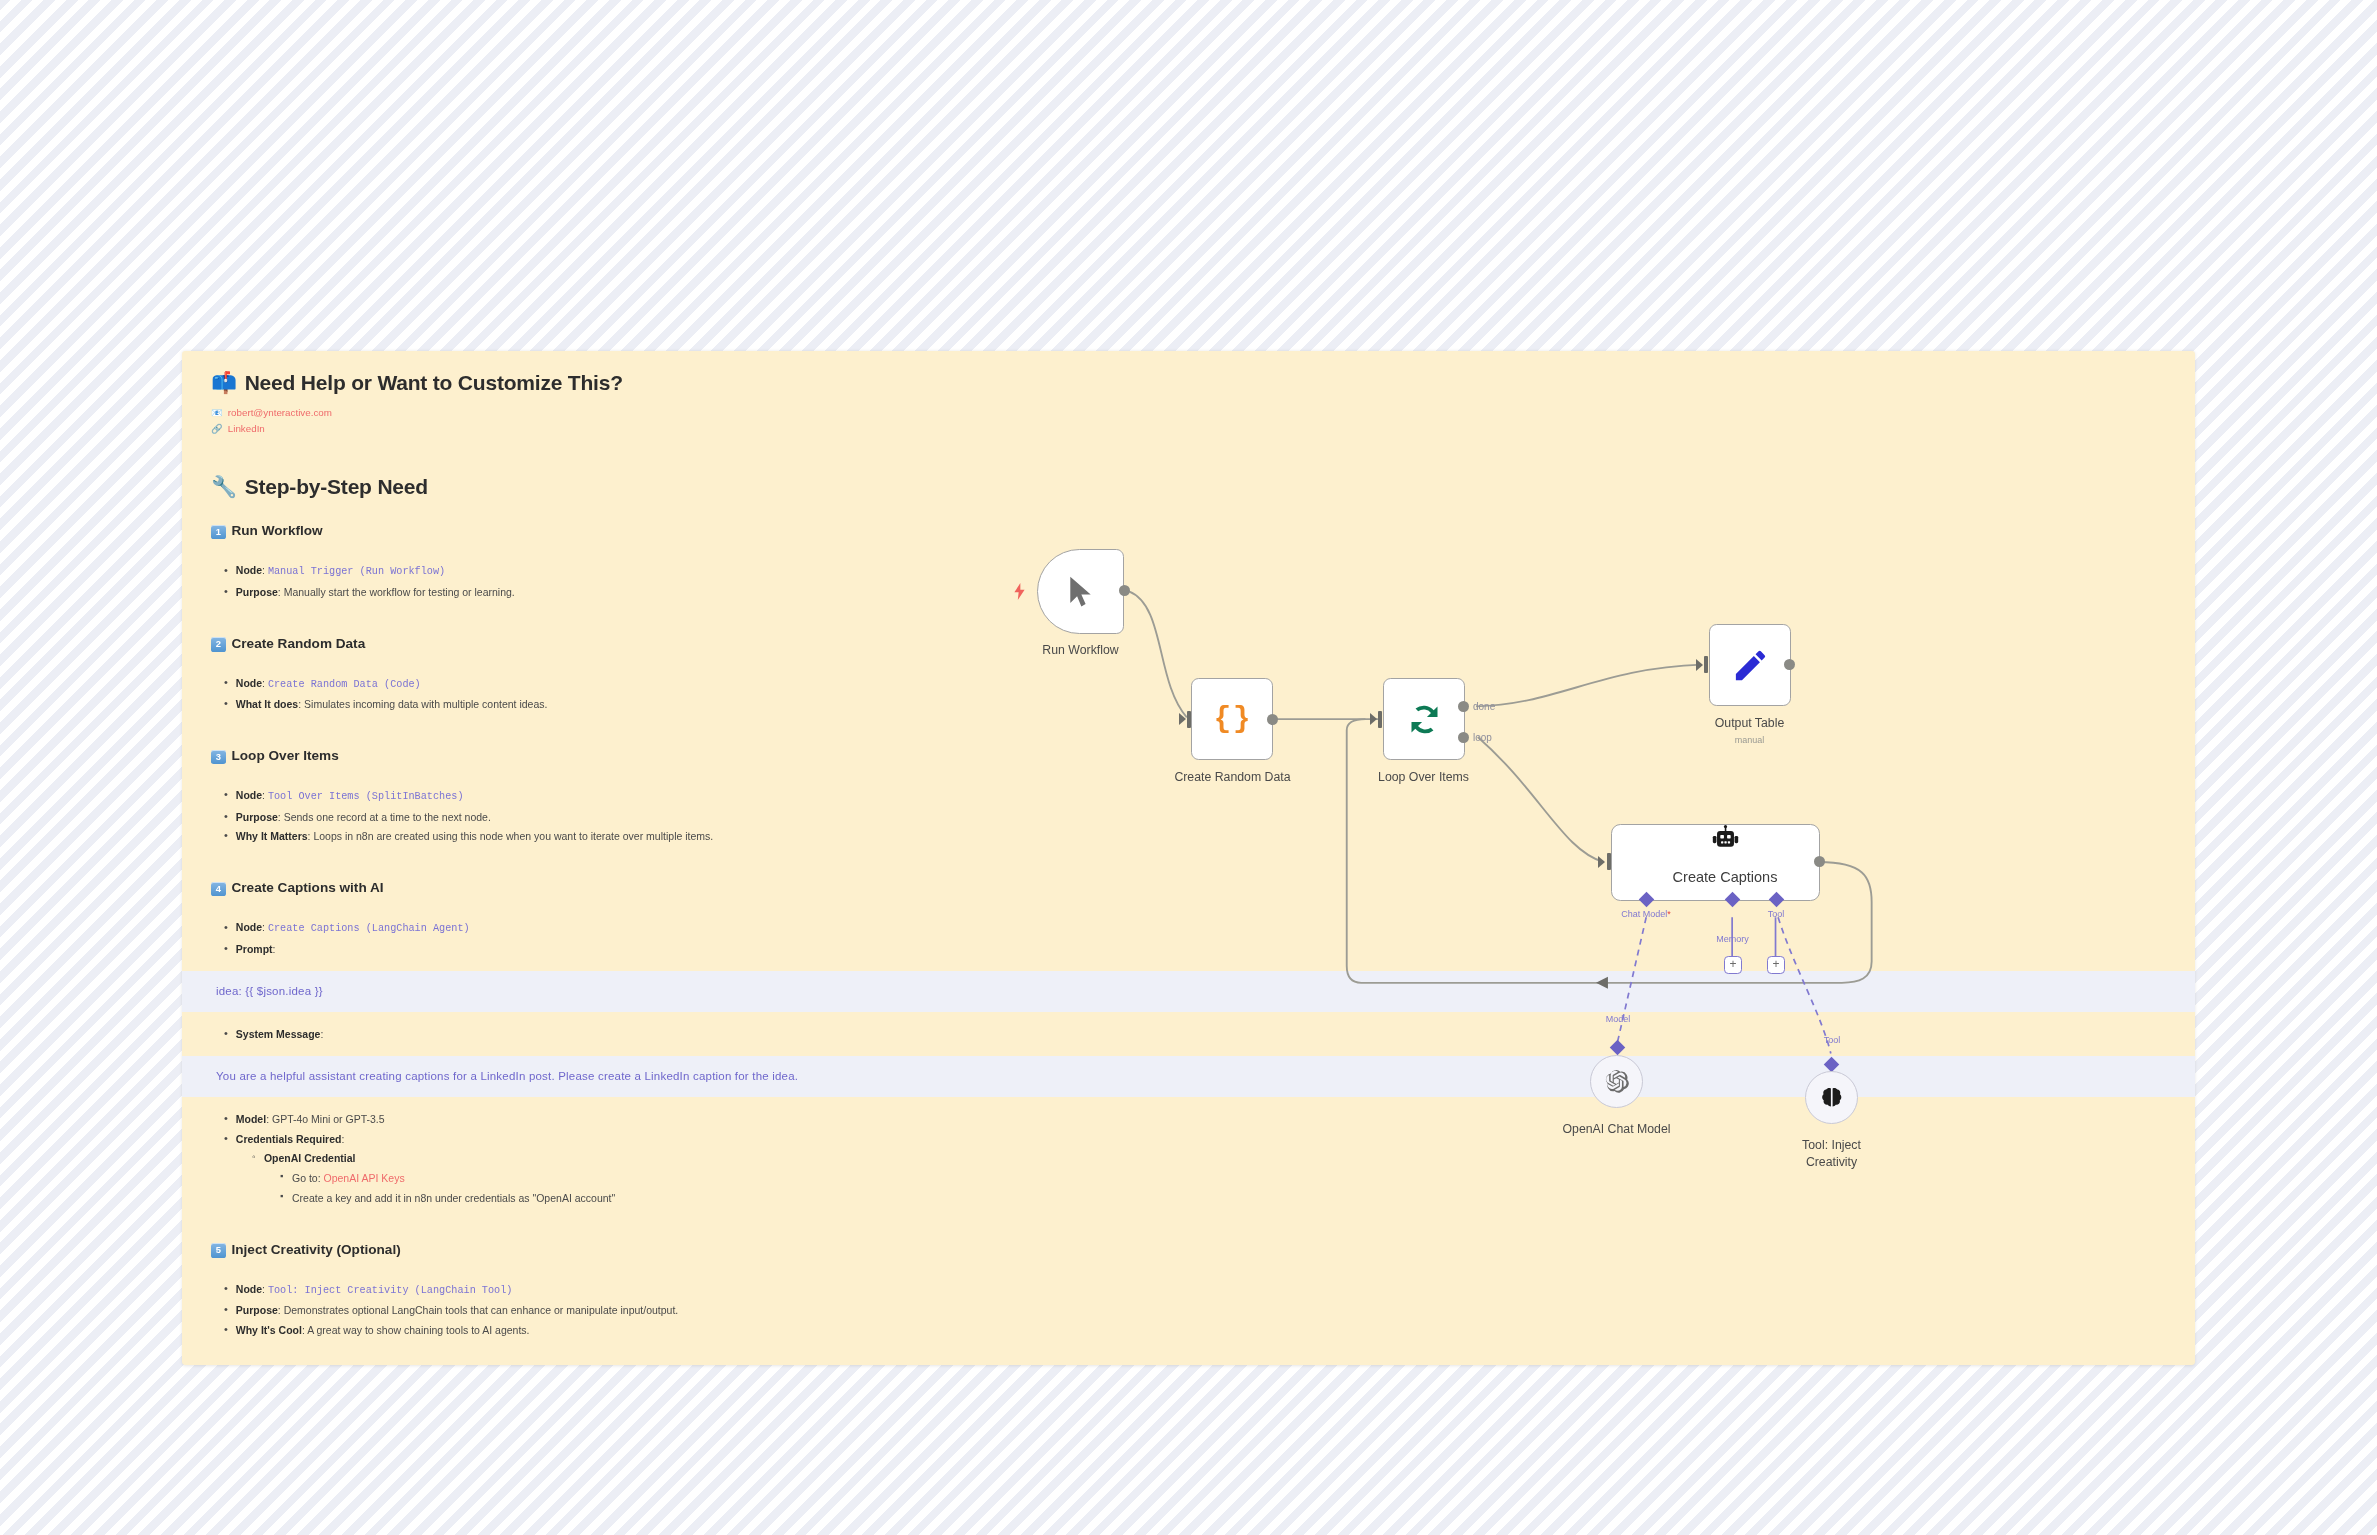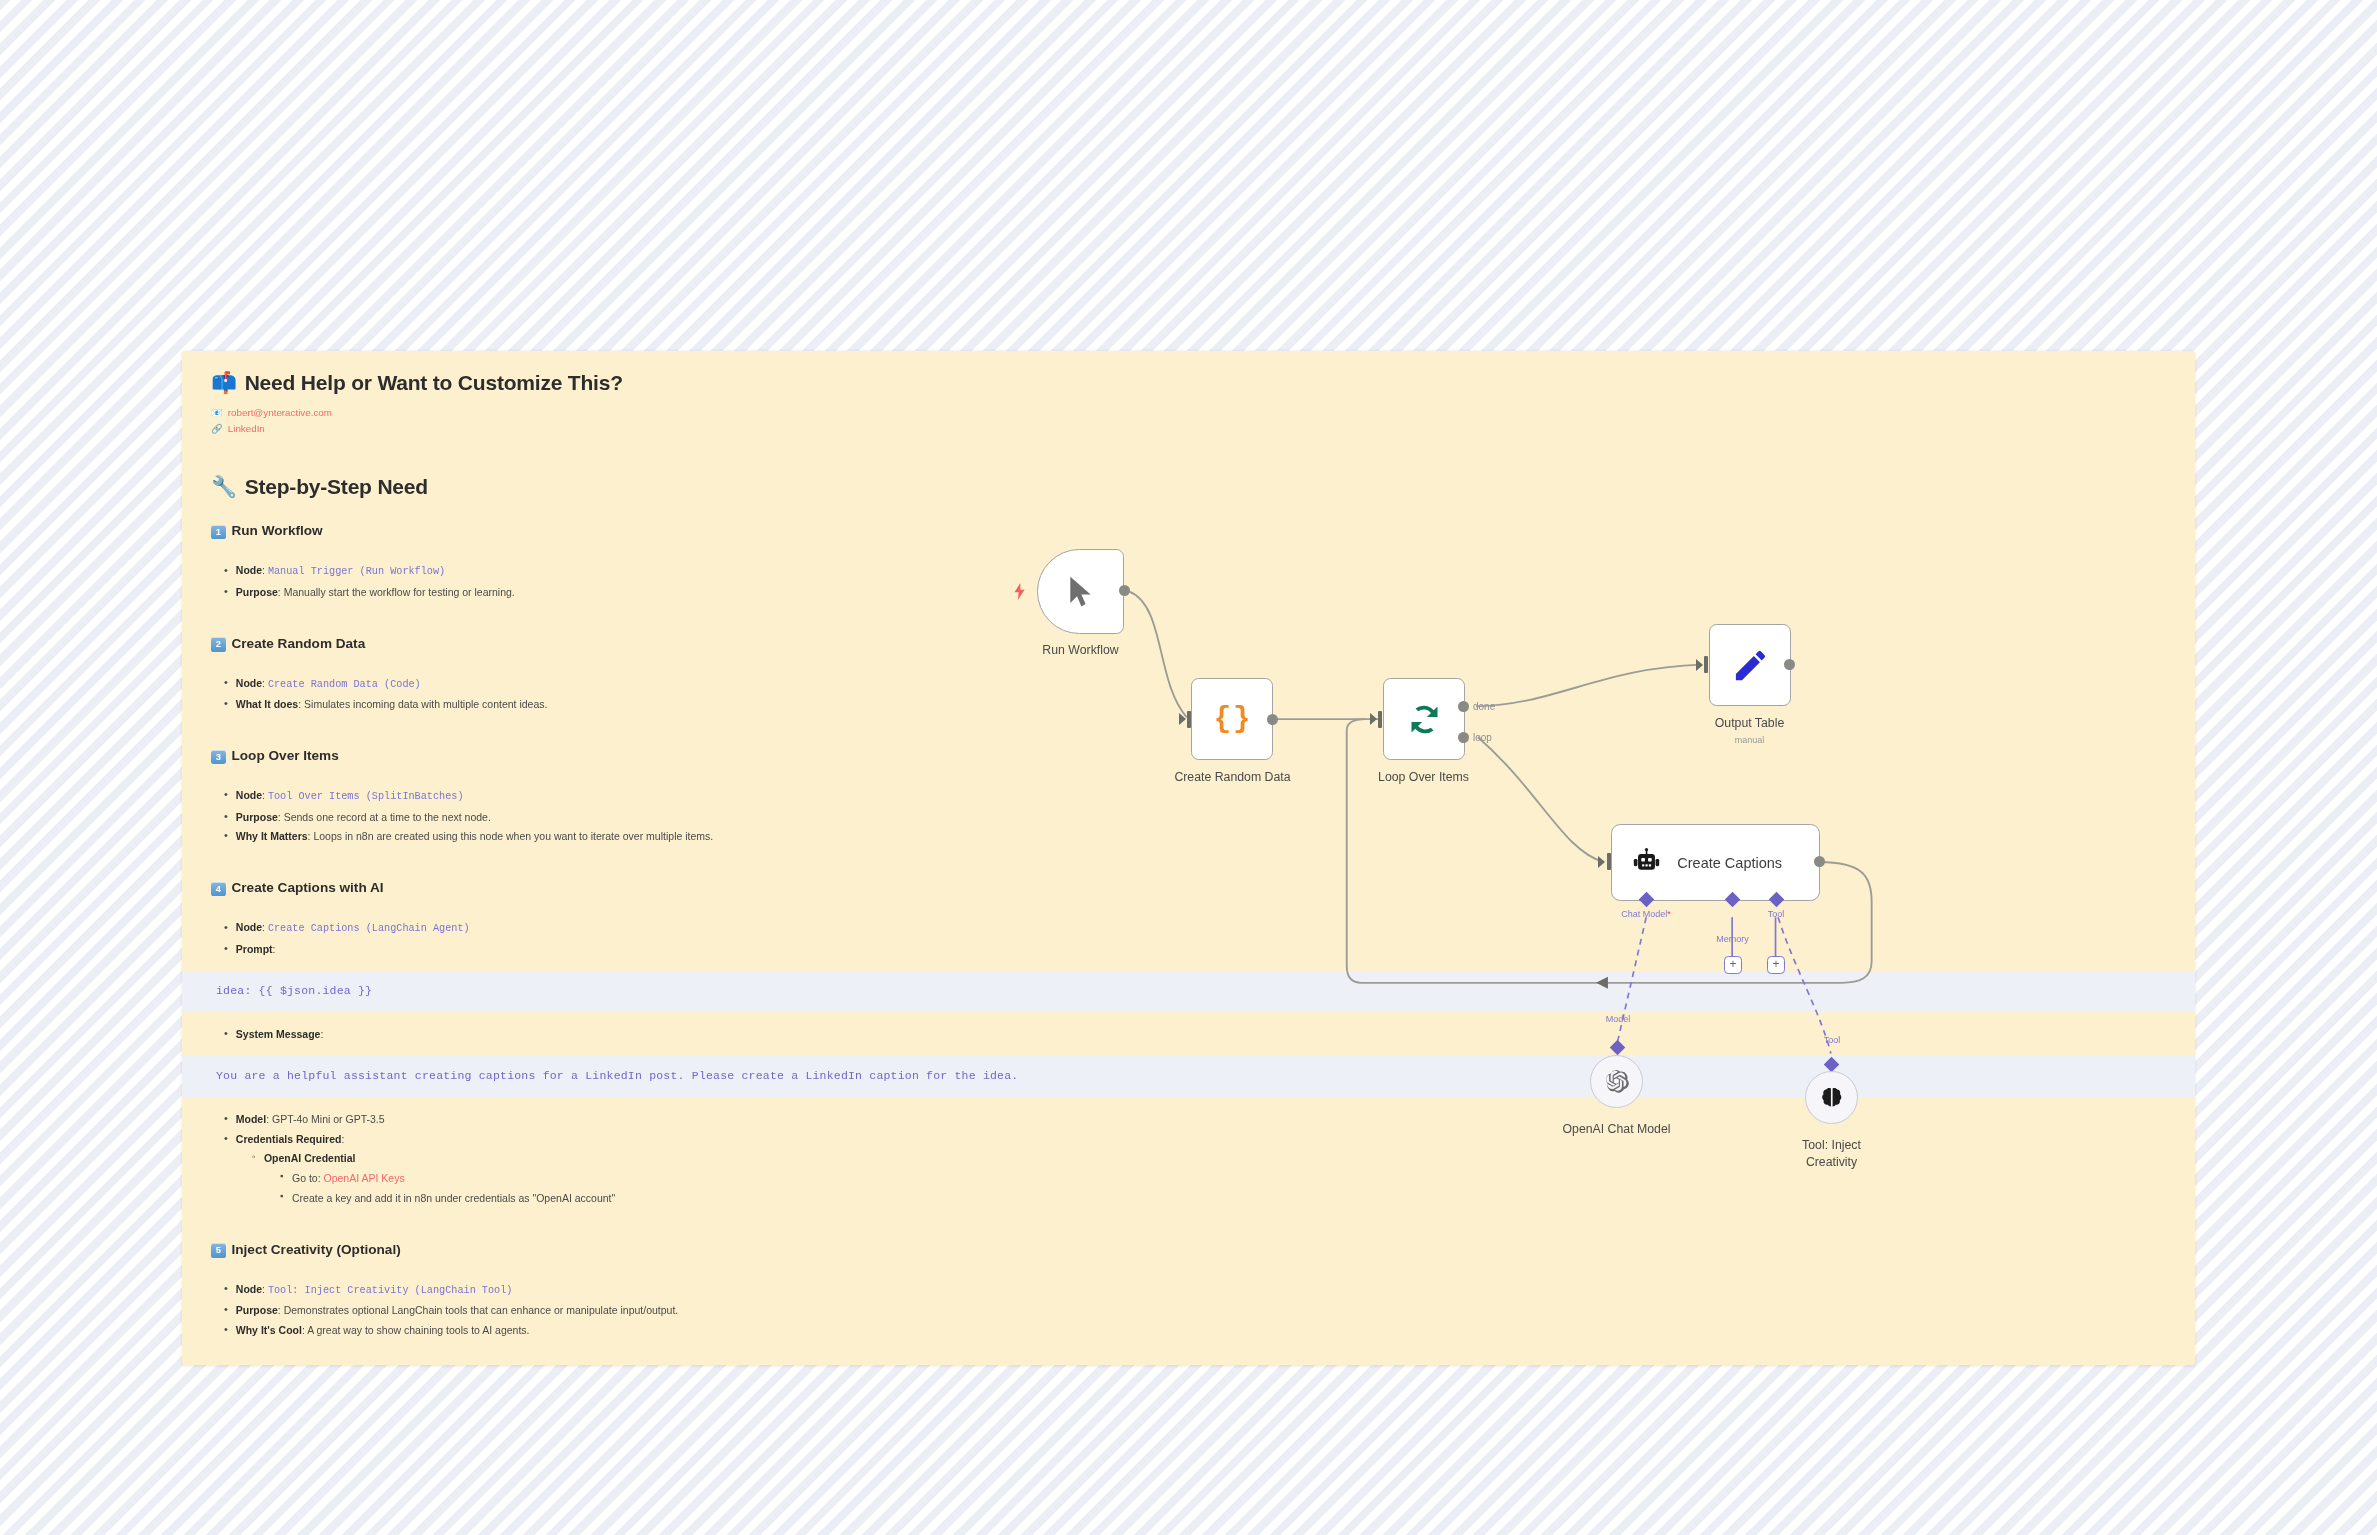--- a/index.html
+++ b/index.html
@@ -120,21 +120,21 @@
     color: #7b73d4;
     font-size: 10.2px;
   }
   .link-red { color: #ef6b6b; text-decoration: none; }
 
   
   .codeblock {
     background: #eef0f8;
     margin: 13.6px -29px 13.6px -29px;
     padding: 12.8px 34px;
-    font-family: Liberation Mono, monospace;
+    font-family: Liberation Sans, sans-serif;
     font-size: 11.5px;
     color: #6f67cc;
     letter-spacing: 0.2px;
     line-height: 1.4;
     white-space: pre;
     overflow: hidden;
   }
 
   
   #canvas {
@@ -409,21 +409,21 @@
     <svg width="39" height="39" viewBox="0 0 24 24">
       <path d="M3 17.25V21h3.75L17.8 9.94l-3.75-3.75L3 17.25zM20.7 7.04a1 1 0 0 0 0-1.41l-2.34-2.34a1 1 0 0 0-1.41 0l-1.83 1.83 3.75 3.75 1.83-1.83z" fill="#2b2bd4"></path>
     </svg>
   </div>
   <div class="port-dot" style="left:1784px;top:659px;"></div>
   <div class="wf-label" style="left:1673px;top:716px;width:153px;">Output Table</div>
   <div class="wf-sublabel" style="left:1673px;top:735px;width:153px;">manual</div>
 
   <div class="in-arrow" style="left:1598px;top:856px;"></div>
   <div class="in-bar" style="left:1607px;top:853px;"></div>
-  <div class="wf-node" style="left:1611px;top:824px;width:209px;height:77px;justify-content:flex-start;padding-left:19px;gap:15.3px;border-radius:9.4px;">
+  <div class="wf-node" style="left:1611px;top:824px;width:209px;height:77px;justify-content:flex-start;padding-left:19px;gap:15.3px;border-radius:9.4px;flex-direction:column;">
     <svg width="31" height="29" viewBox="0 0 24 24">
       <rect x="5" y="5" width="14" height="13" rx="2.5" fill="#1a1a1a"></rect>
       <rect x="1.5" y="9" width="3" height="6" rx="1.2" fill="#1a1a1a"></rect>
       <rect x="19.5" y="9" width="3" height="6" rx="1.2" fill="#1a1a1a"></rect>
       <rect x="11.4" y="1.2" width="1.3" height="4" fill="#1a1a1a"></rect>
       <circle cx="12" cy="1.3" r="1.3" fill="#1a1a1a"></circle>
       <rect x="7.7" y="8.2" width="3" height="3" rx="0.6" fill="#ffffff"></rect>
       <rect x="13.3" y="8.2" width="3" height="3" rx="0.6" fill="#ffffff"></rect>
       <rect x="8.3" y="13.4" width="1.9" height="1.9" rx="0.4" fill="#ffffff"></rect>
       <rect x="11.1" y="13.4" width="1.9" height="1.9" rx="0.4" fill="#ffffff"></rect>

